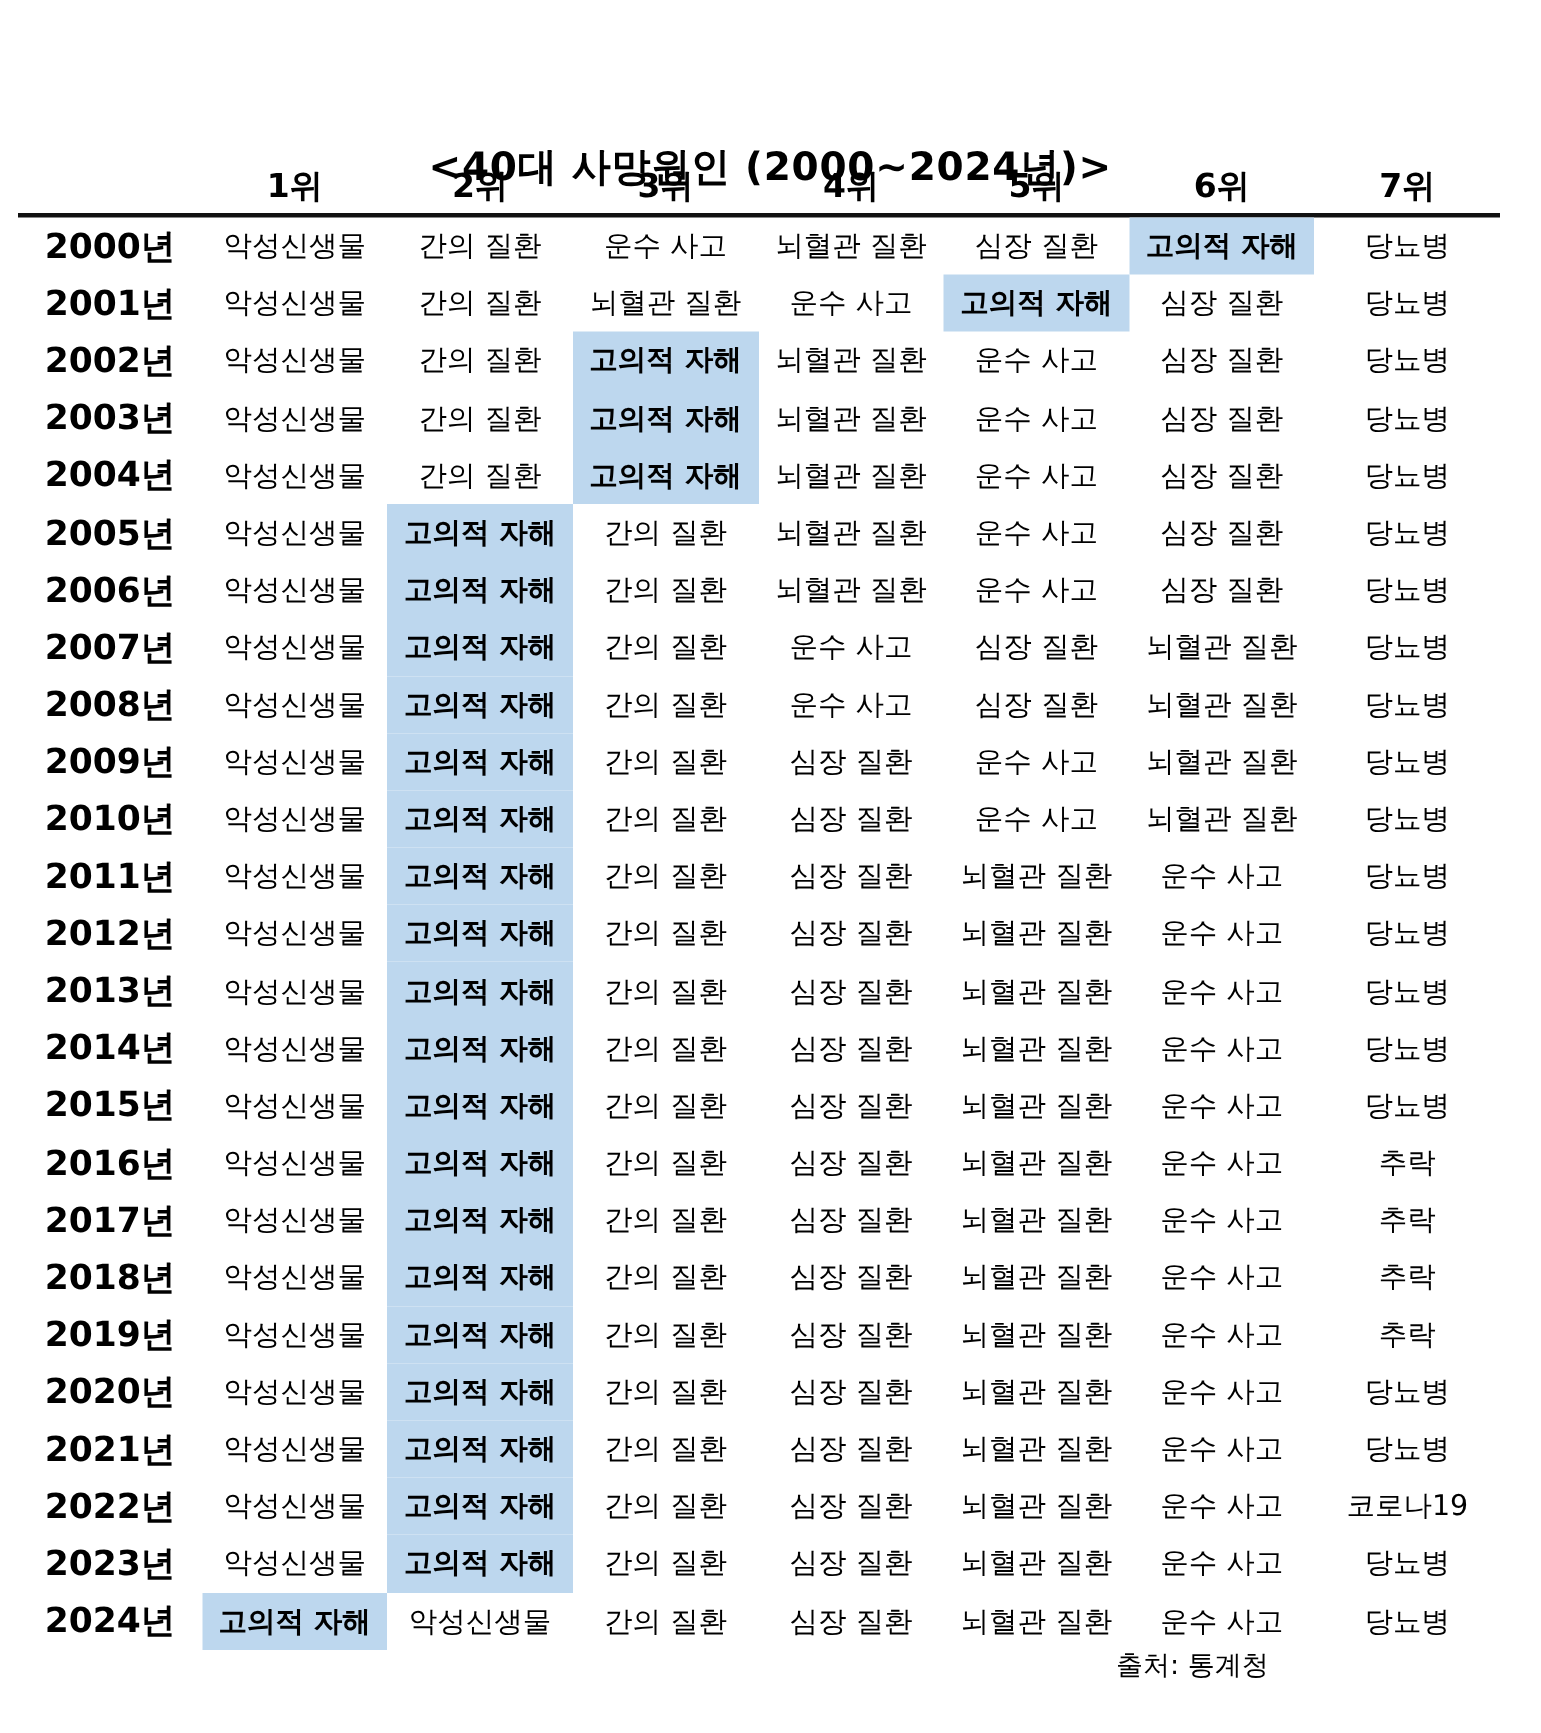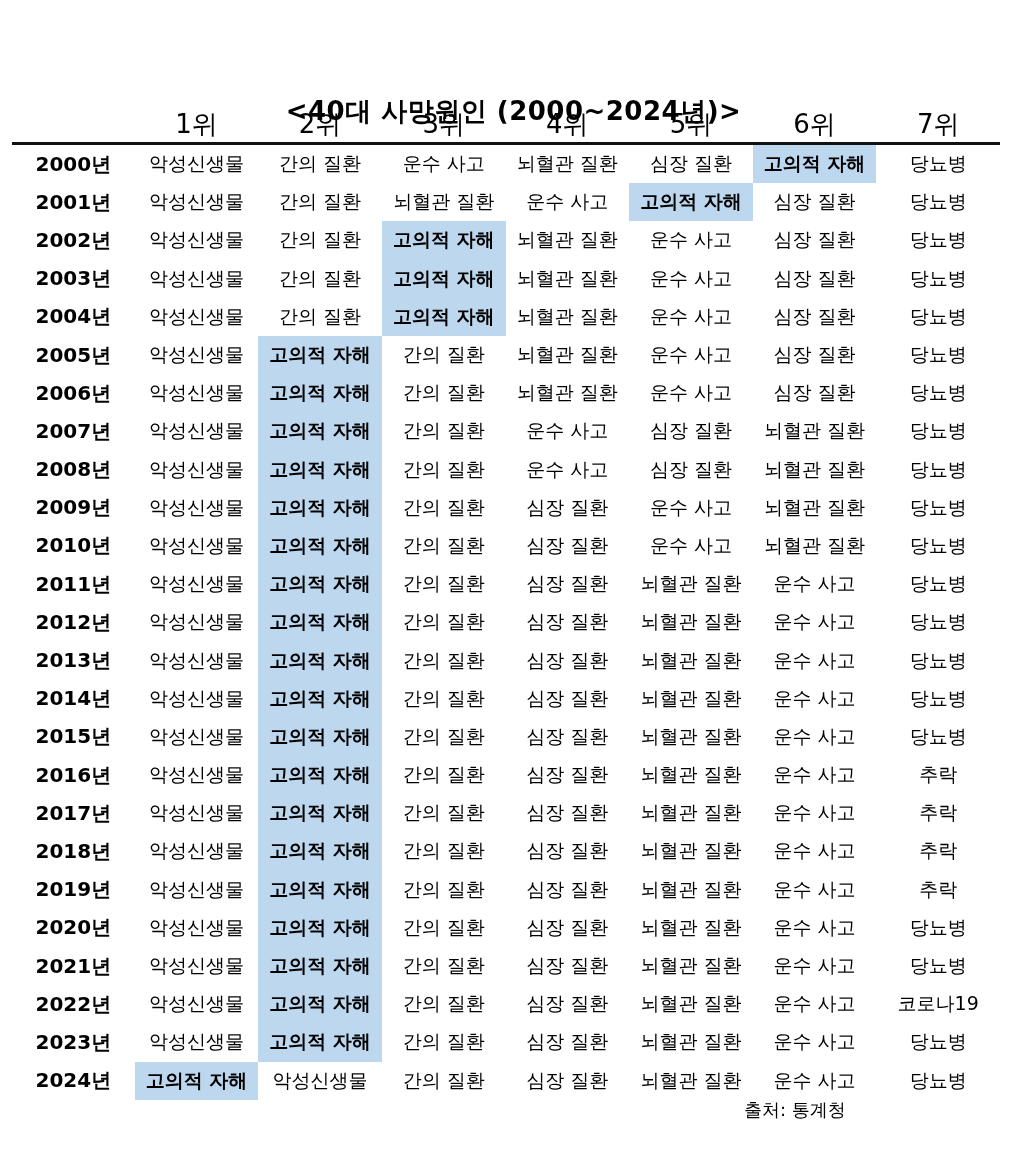--- a/index.html
+++ b/index.html
@@ -6,23 +6,23 @@
   body { width: 1027px; height: 1155px; position: relative; overflow: hidden;
          font-family: "DejaVu Sans", "Liberation Sans", sans-serif; color: #000; }
   .title { position: absolute; top: 58px; left: 0; width: 1027px; text-align: center;
            font-size: 26px; font-weight: bold; letter-spacing: 0.5px; margin-top: 36px; }
   .table { position: absolute; left: 12px; top: 106px; width: 988px; }
   .hdr { display: flex; height: 36px; align-items: center; }
   .rule { height: 3px; background: #111; }
   .row { display: flex; height: 38.2px; align-items: stretch; }
   .cell { display: flex; align-items: center; justify-content: center;
           font-size: 19px; white-space: nowrap; }
-  .c-year { width: 123px; font-weight: bold; font-size: 20px; justify-content: center; }
+  .c-year { width: 123px; font-weight: bold; font-size: 23px; justify-content: center; }
   .c-rank { width: 124px; }
-  .hdr .cell { font-weight: normal; font-size: 26px; }
+  .hdr .cell { font-weight: bold; font-size: 22px; }
   .hl { background: #bdd7ee; font-weight: bold; }
   .source { position: absolute; top: 1098px; left: 744px; font-size: 18px; }
 </style>
 </head>
 <body>
 
 <div class="title">&lt;40대 사망원인 (2000~2024년)&gt;</div>
 
 <div class="table">
   <div class="hdr">

